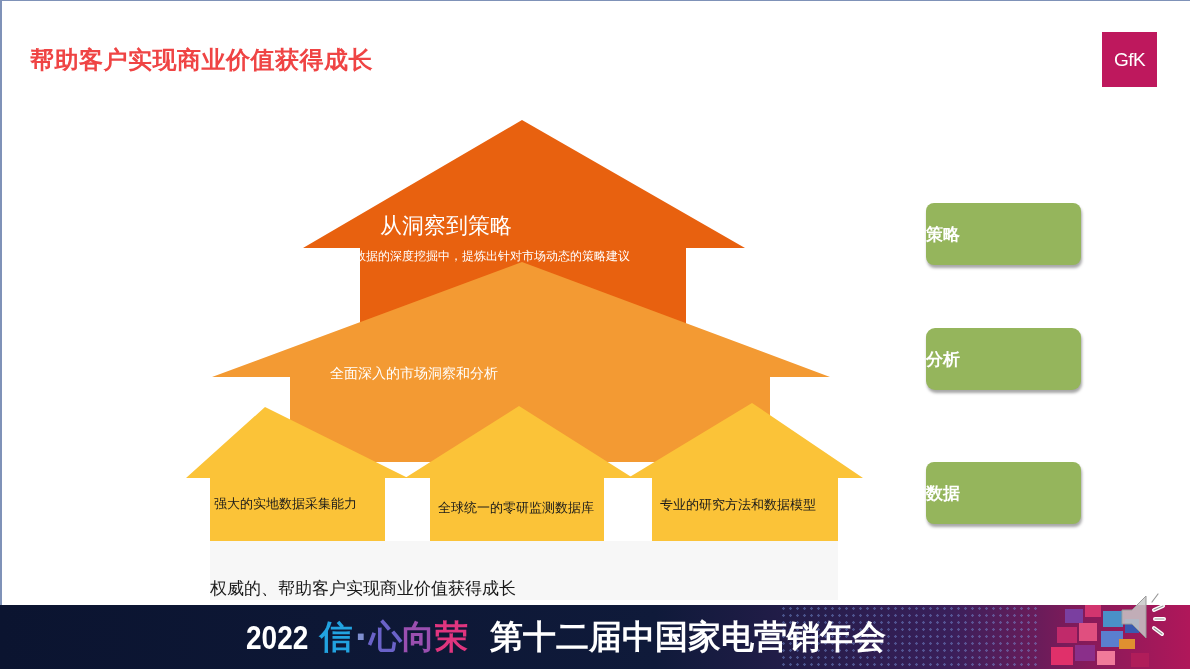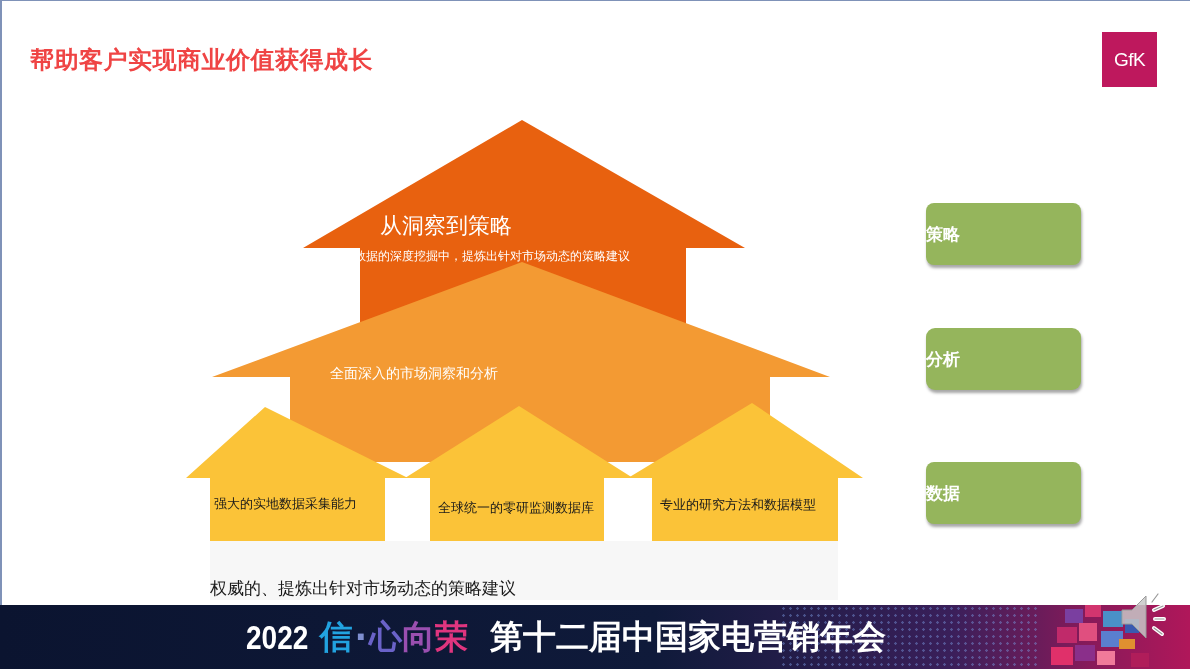--- a/index.html
+++ b/index.html
@@ -58,21 +58,21 @@
 
   <polygon fill="#FBC338" points="752,403 863,478 838,478 838,541 652,541 652,478 628,478"></polygon>
 </svg>
 
 <div class="txt t-top-main">从洞察到策略</div>
 <div class="txt t-top-sub">从对数据的深度挖掘中，提炼出针对市场动态的策略建议</div>
 <div class="txt t-mid-main">全面深入的市场洞察和分析</div>
 <div class="txt t-small t-s1">强大的实地数据采集能力</div>
 <div class="txt t-small t-s2">全球统一的零研监测数据库</div>
 <div class="txt t-small t-s3">专业的研究方法和数据模型</div>
-<div class="txt t-base">权威的、提炼出针对市场动态的策略建议</div>
+<div class="txt t-base">权威的、帮助客户实现商业价值获得成长</div>
 
 <div class="side-btn" style="top:203px;">
     <span>策略</span>
   </div>
 <div class="side-btn" style="top:328px;border-radius:9px;">
     <span>分析</span>
   </div>
 <div class="side-btn" style="top:462px;">
     <span>数据</span>
   </div>

